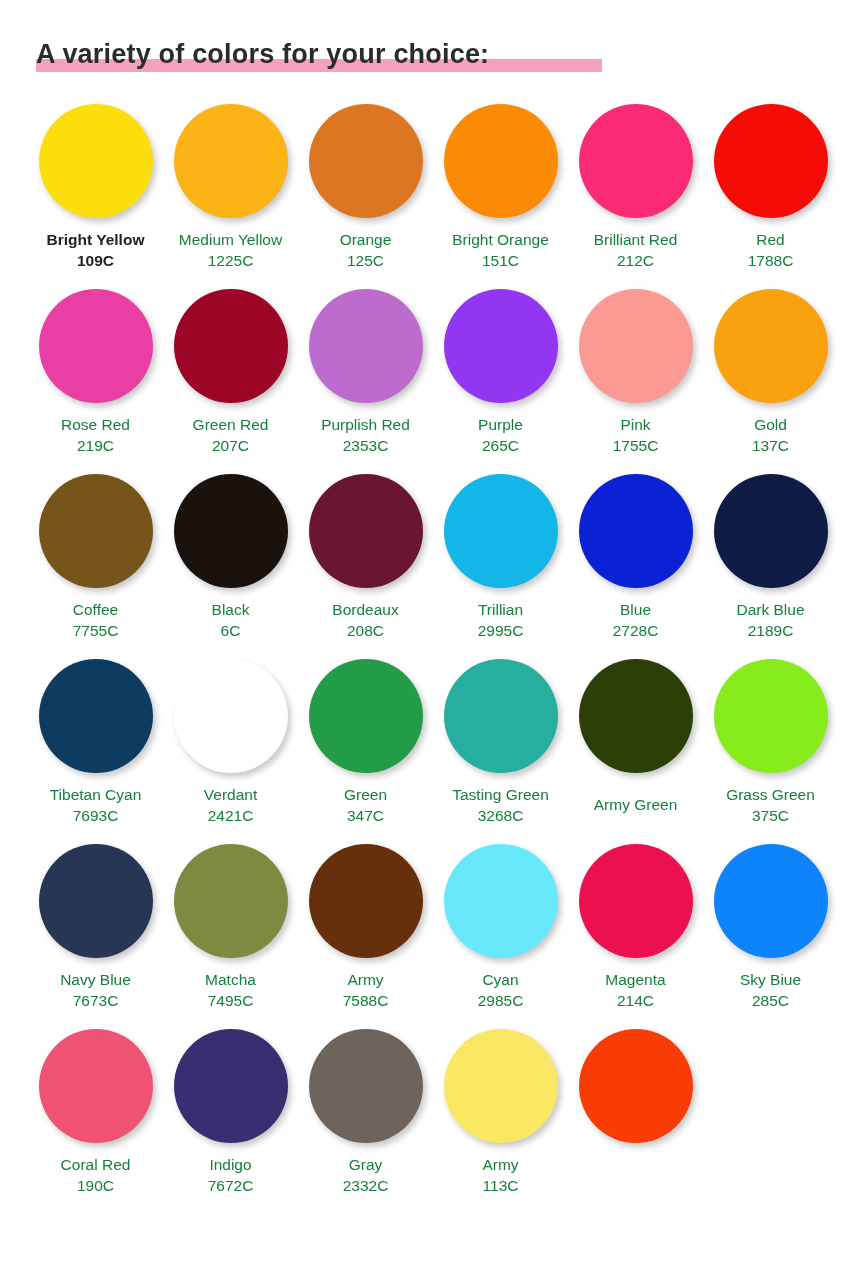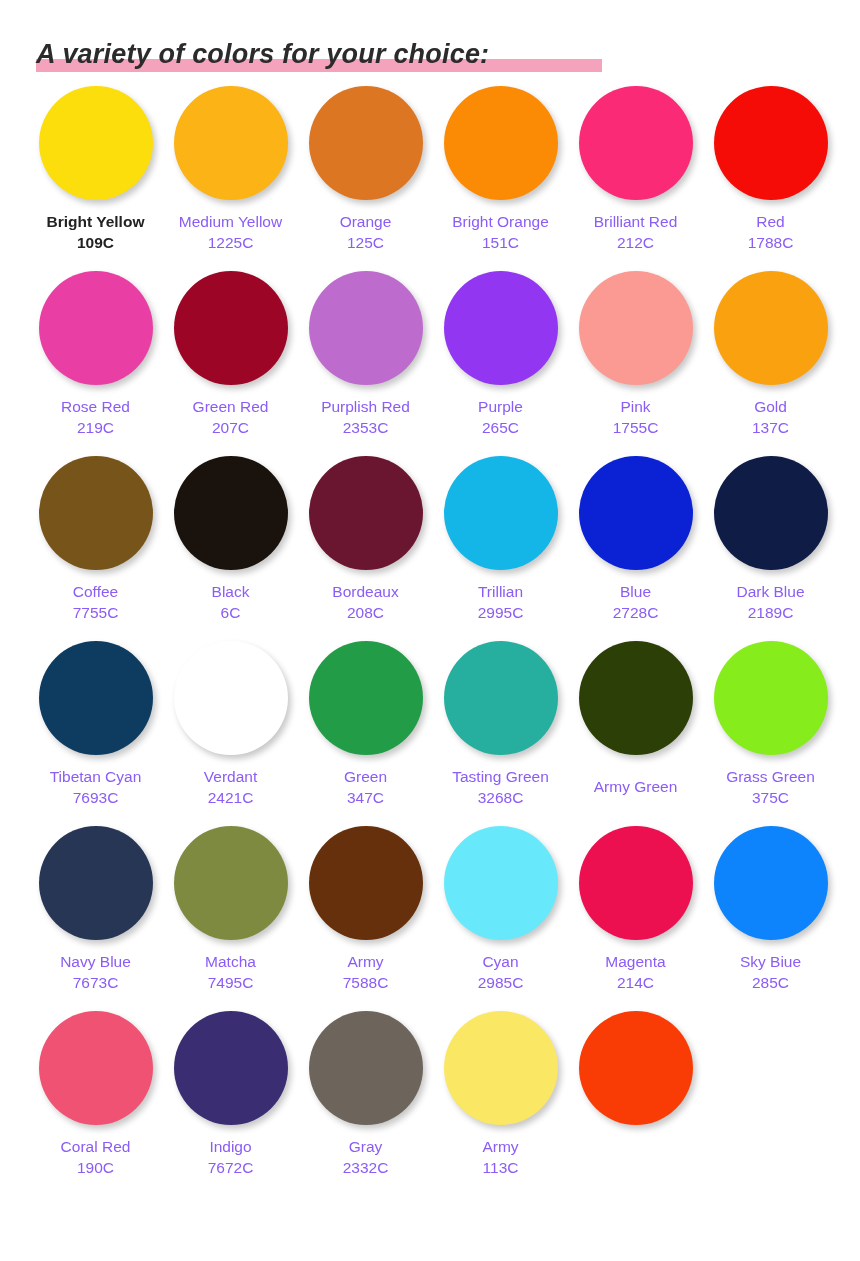--- a/index.html
+++ b/index.html
@@ -21,32 +21,31 @@
   .title-bar{
     position:absolute;left:0;top:25px;
     width:566px;height:13px;
     background:#f5a3bd;
     z-index:0;
   }
   .title-text{
     position:relative;z-index:1;
     font-size:27px;
     font-weight:bold;
-    font-style:italic;
     color:#2b2b2b;
     letter-spacing:.2px;
     white-space:nowrap;
     line-height:40px;
     text-align:right;
   }
 
   
   .grid{
     position:absolute;
-    left:28px;top:86px;
+    left:28px;top:104px;
     width:810px;
     display:grid;
     grid-template-columns:repeat(6,135px);
     grid-auto-rows:185px;
     column-gap:0px;
     row-gap:0px;
   }
   .cell{
     width:135px;
     display:flex;
@@ -56,21 +55,21 @@
   }
   .dot{
     width:114px;height:114px;
     border-radius:50%;
     box-shadow:3px 4px 6px rgba(0,0,0,.22);
     flex:0 0 auto;
   }
   .caption{
     margin-top:11px;
     text-align:center;
-    color:#8b5cf6;
+    color:#15803d;
     font-size:15.5px;
     line-height:21px;
     width:135px;
   }
   .cap-name{display:block;white-space:nowrap;}
   .cap-code{display:block;white-space:nowrap;}
   
   .cell.emph .caption{color:#222;font-weight:bold;}
   
   .cell.single .caption{margin-top:21px;}

